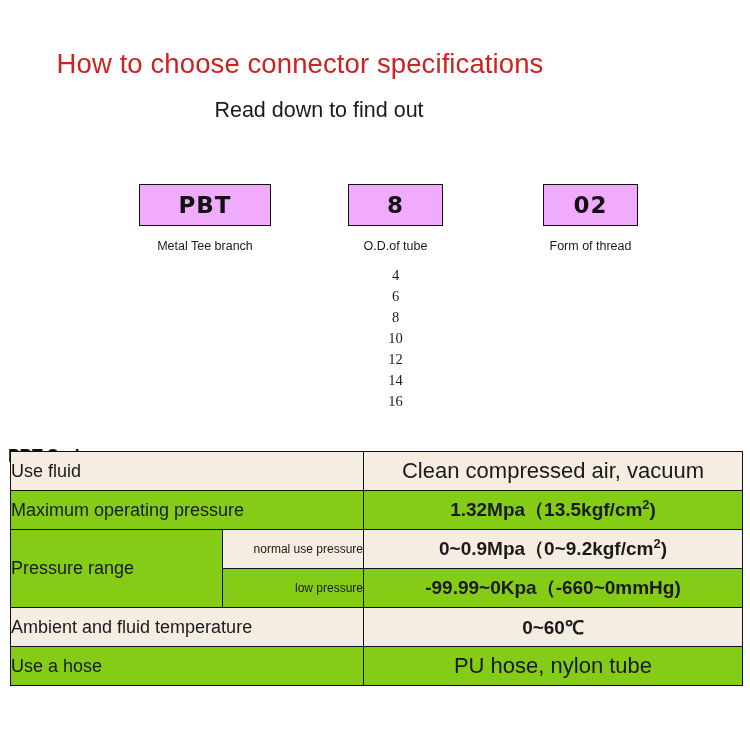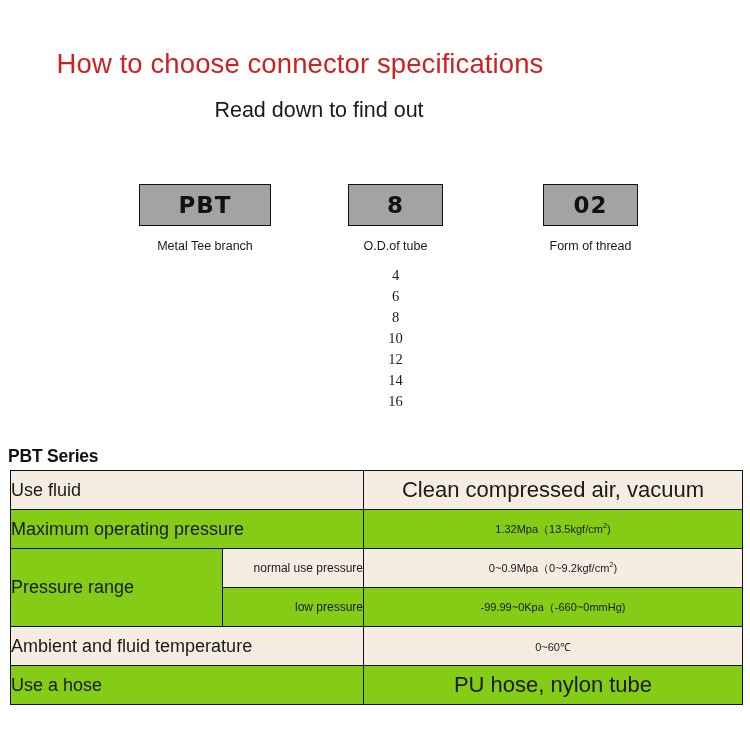--- a/index.html
+++ b/index.html
@@ -48,21 +48,21 @@
     top: 184px;
     width: 750px;
     height: 240px;
   }
   .code-col {
     position: absolute;
     top: 0;
   }
   .code-box {
     border: 1.6px solid #111111;
-    background: #a3a3a3;
+    background: #f0abfc;
     height: 42px;
     display: flex;
     align-items: center;
     justify-content: center;
     box-sizing: border-box;
   }
   .code-box-value {
     font-family: "DejaVu Sans", sans-serif;
     font-weight: bold;
     font-size: 23px;
@@ -96,21 +96,21 @@
     left: 8px;
     top: 446px;
     font-size: 17.5px;
     font-weight: bold;
     color: #111111;
     letter-spacing: -0.2px;
   }
   #spec-table-wrap {
     position: absolute;
     left: 10px;
-    top: 470px;
+    top: 451px;
     width: 732px;
   }
   table.spec {
     border-collapse: collapse;
     width: 732px;
     table-layout: fixed;
   }
   table.spec td {
     border: 1.3px solid #111111;
     padding: 0;
@@ -127,21 +127,21 @@
     font-size: 12px;
     color: #1a1a1a;
     height: 38px;
   }
   .cell-value {
     text-align: center;
     color: #1a1a1a;
     height: 38px;
   }
   .v-big   { font-size: 22px; }
-  .v-small { font-size: 11px; }
+  .v-small { font-size: 19px; font-weight: bold; }
   .beige { background: #f5ece2; }
   .white { background: #84cc16; }
   sup { font-size: 0.68em; vertical-align: super; }
 </style>
 </head>
 <body>
 
 <div id="page-title">How to choose connector specifications</div>
 <div id="page-subtitle">Read down to find out</div>
 

